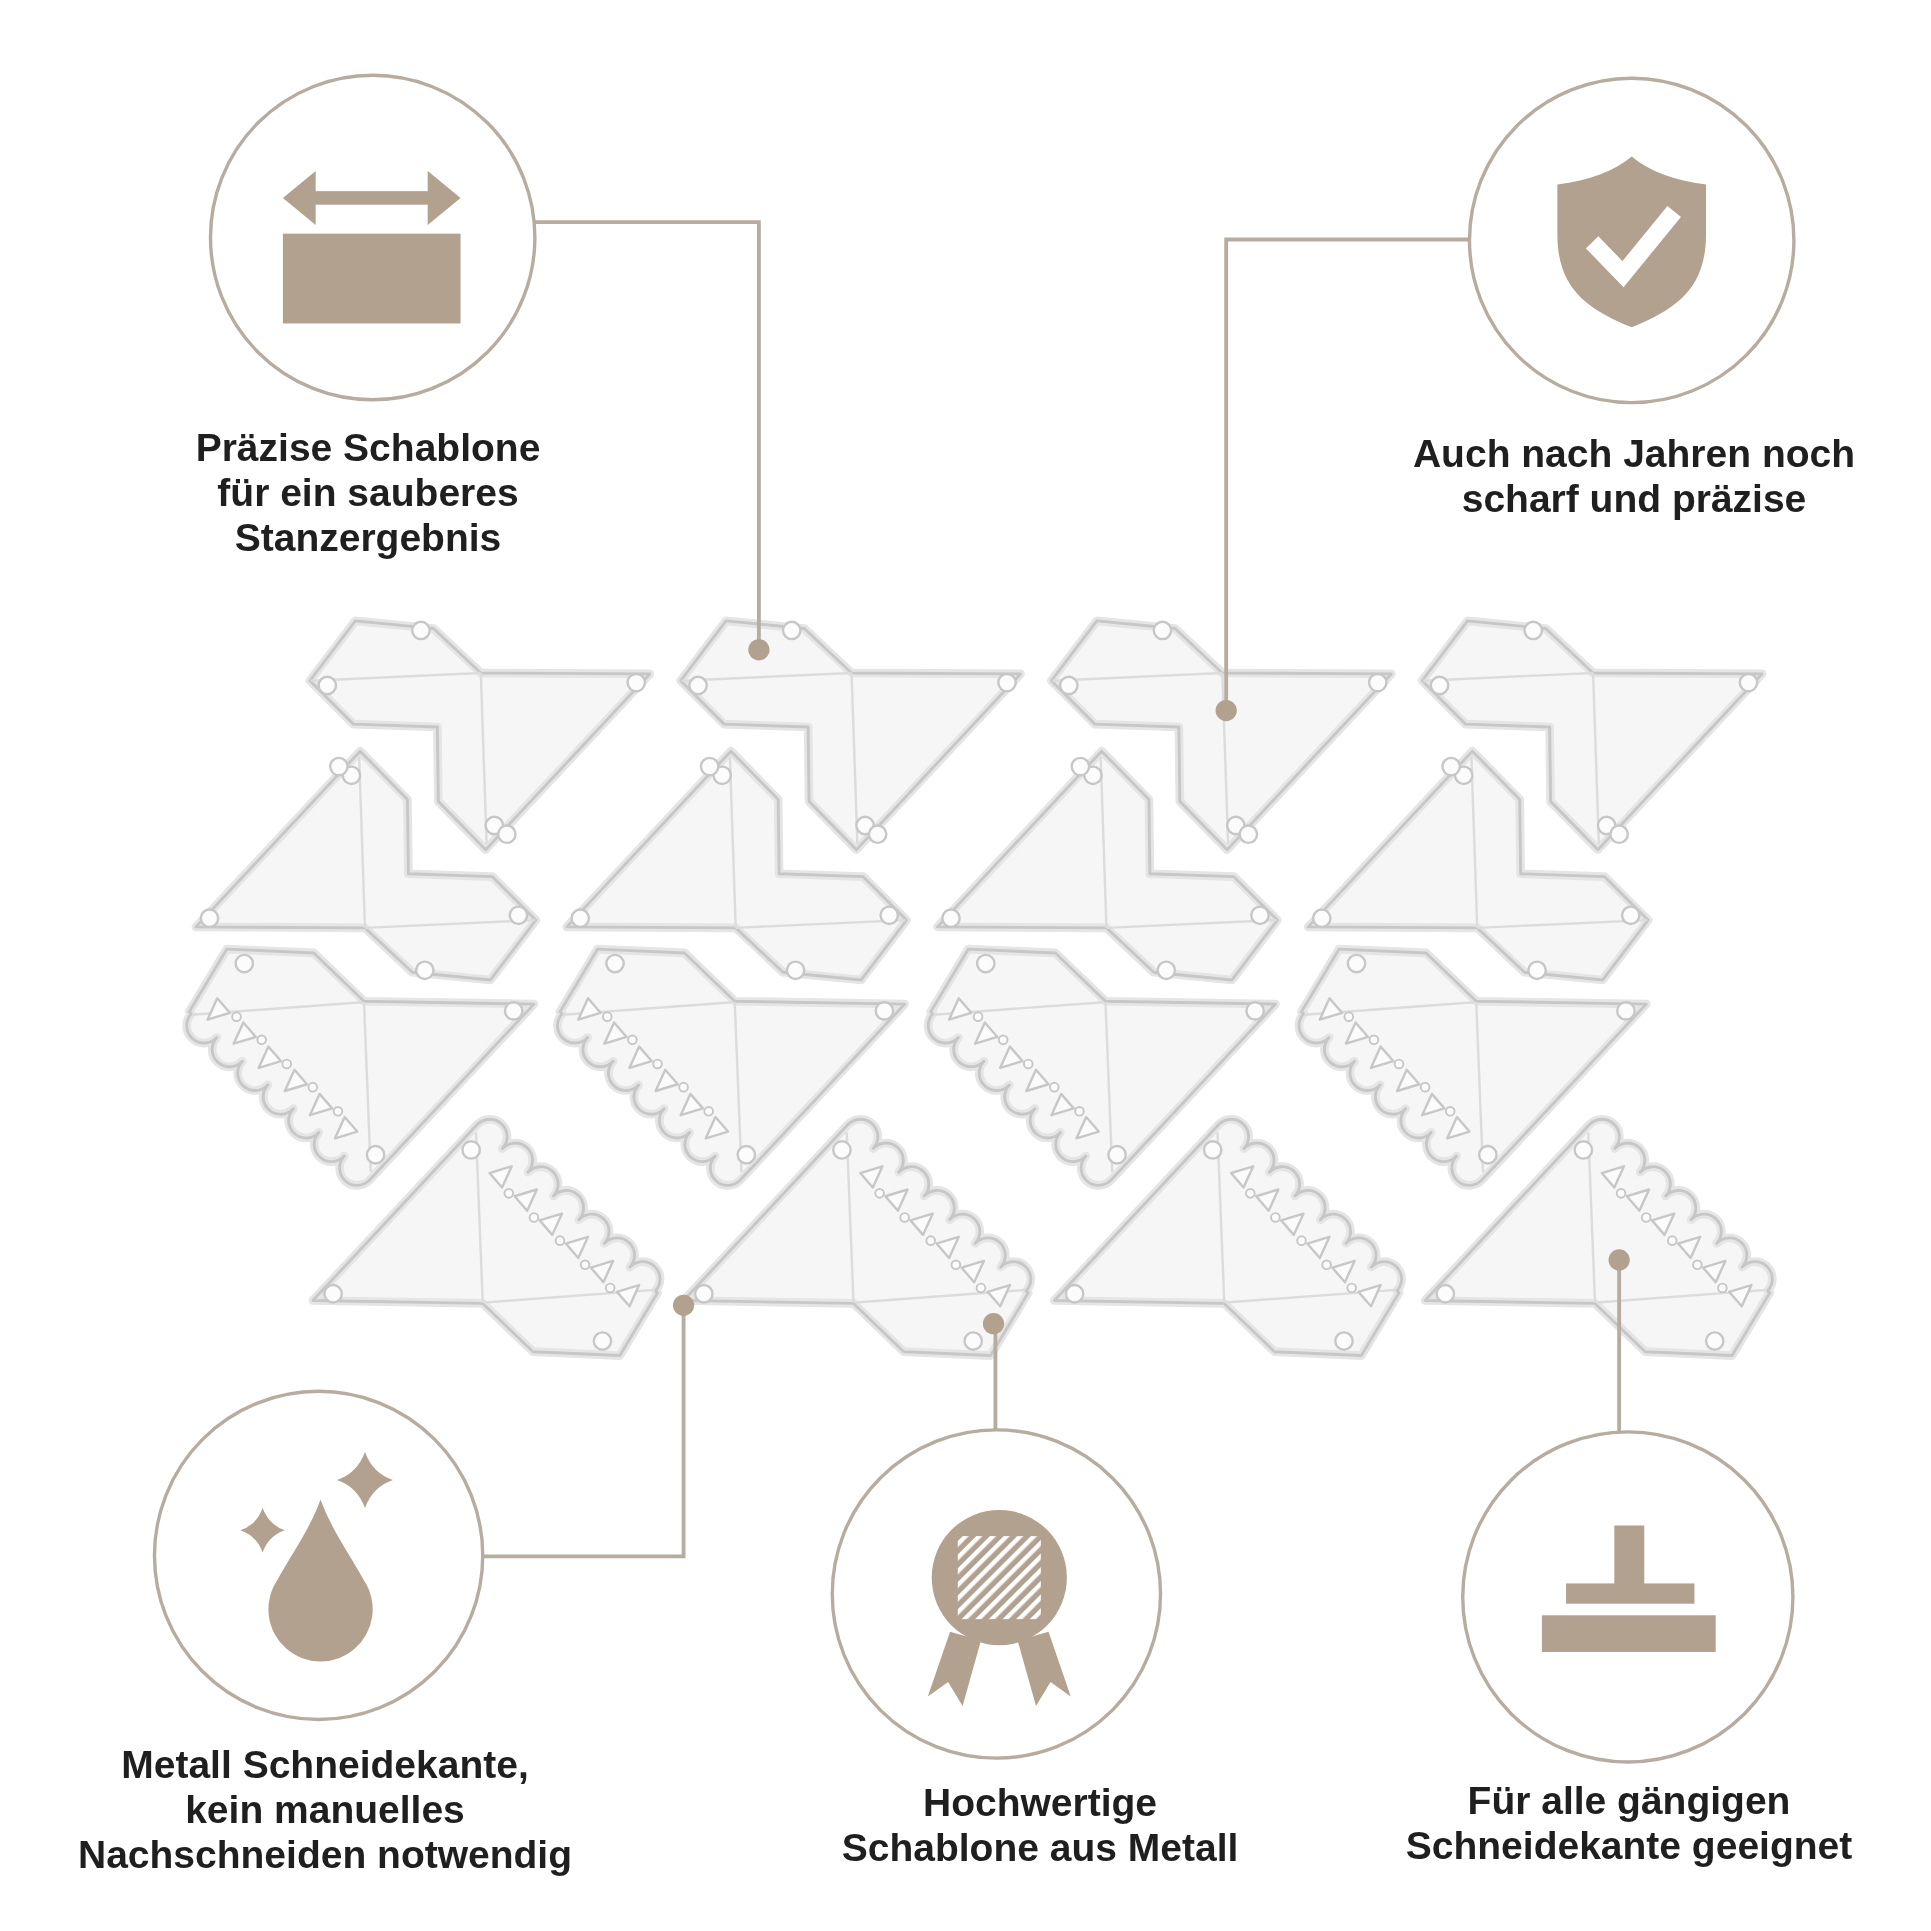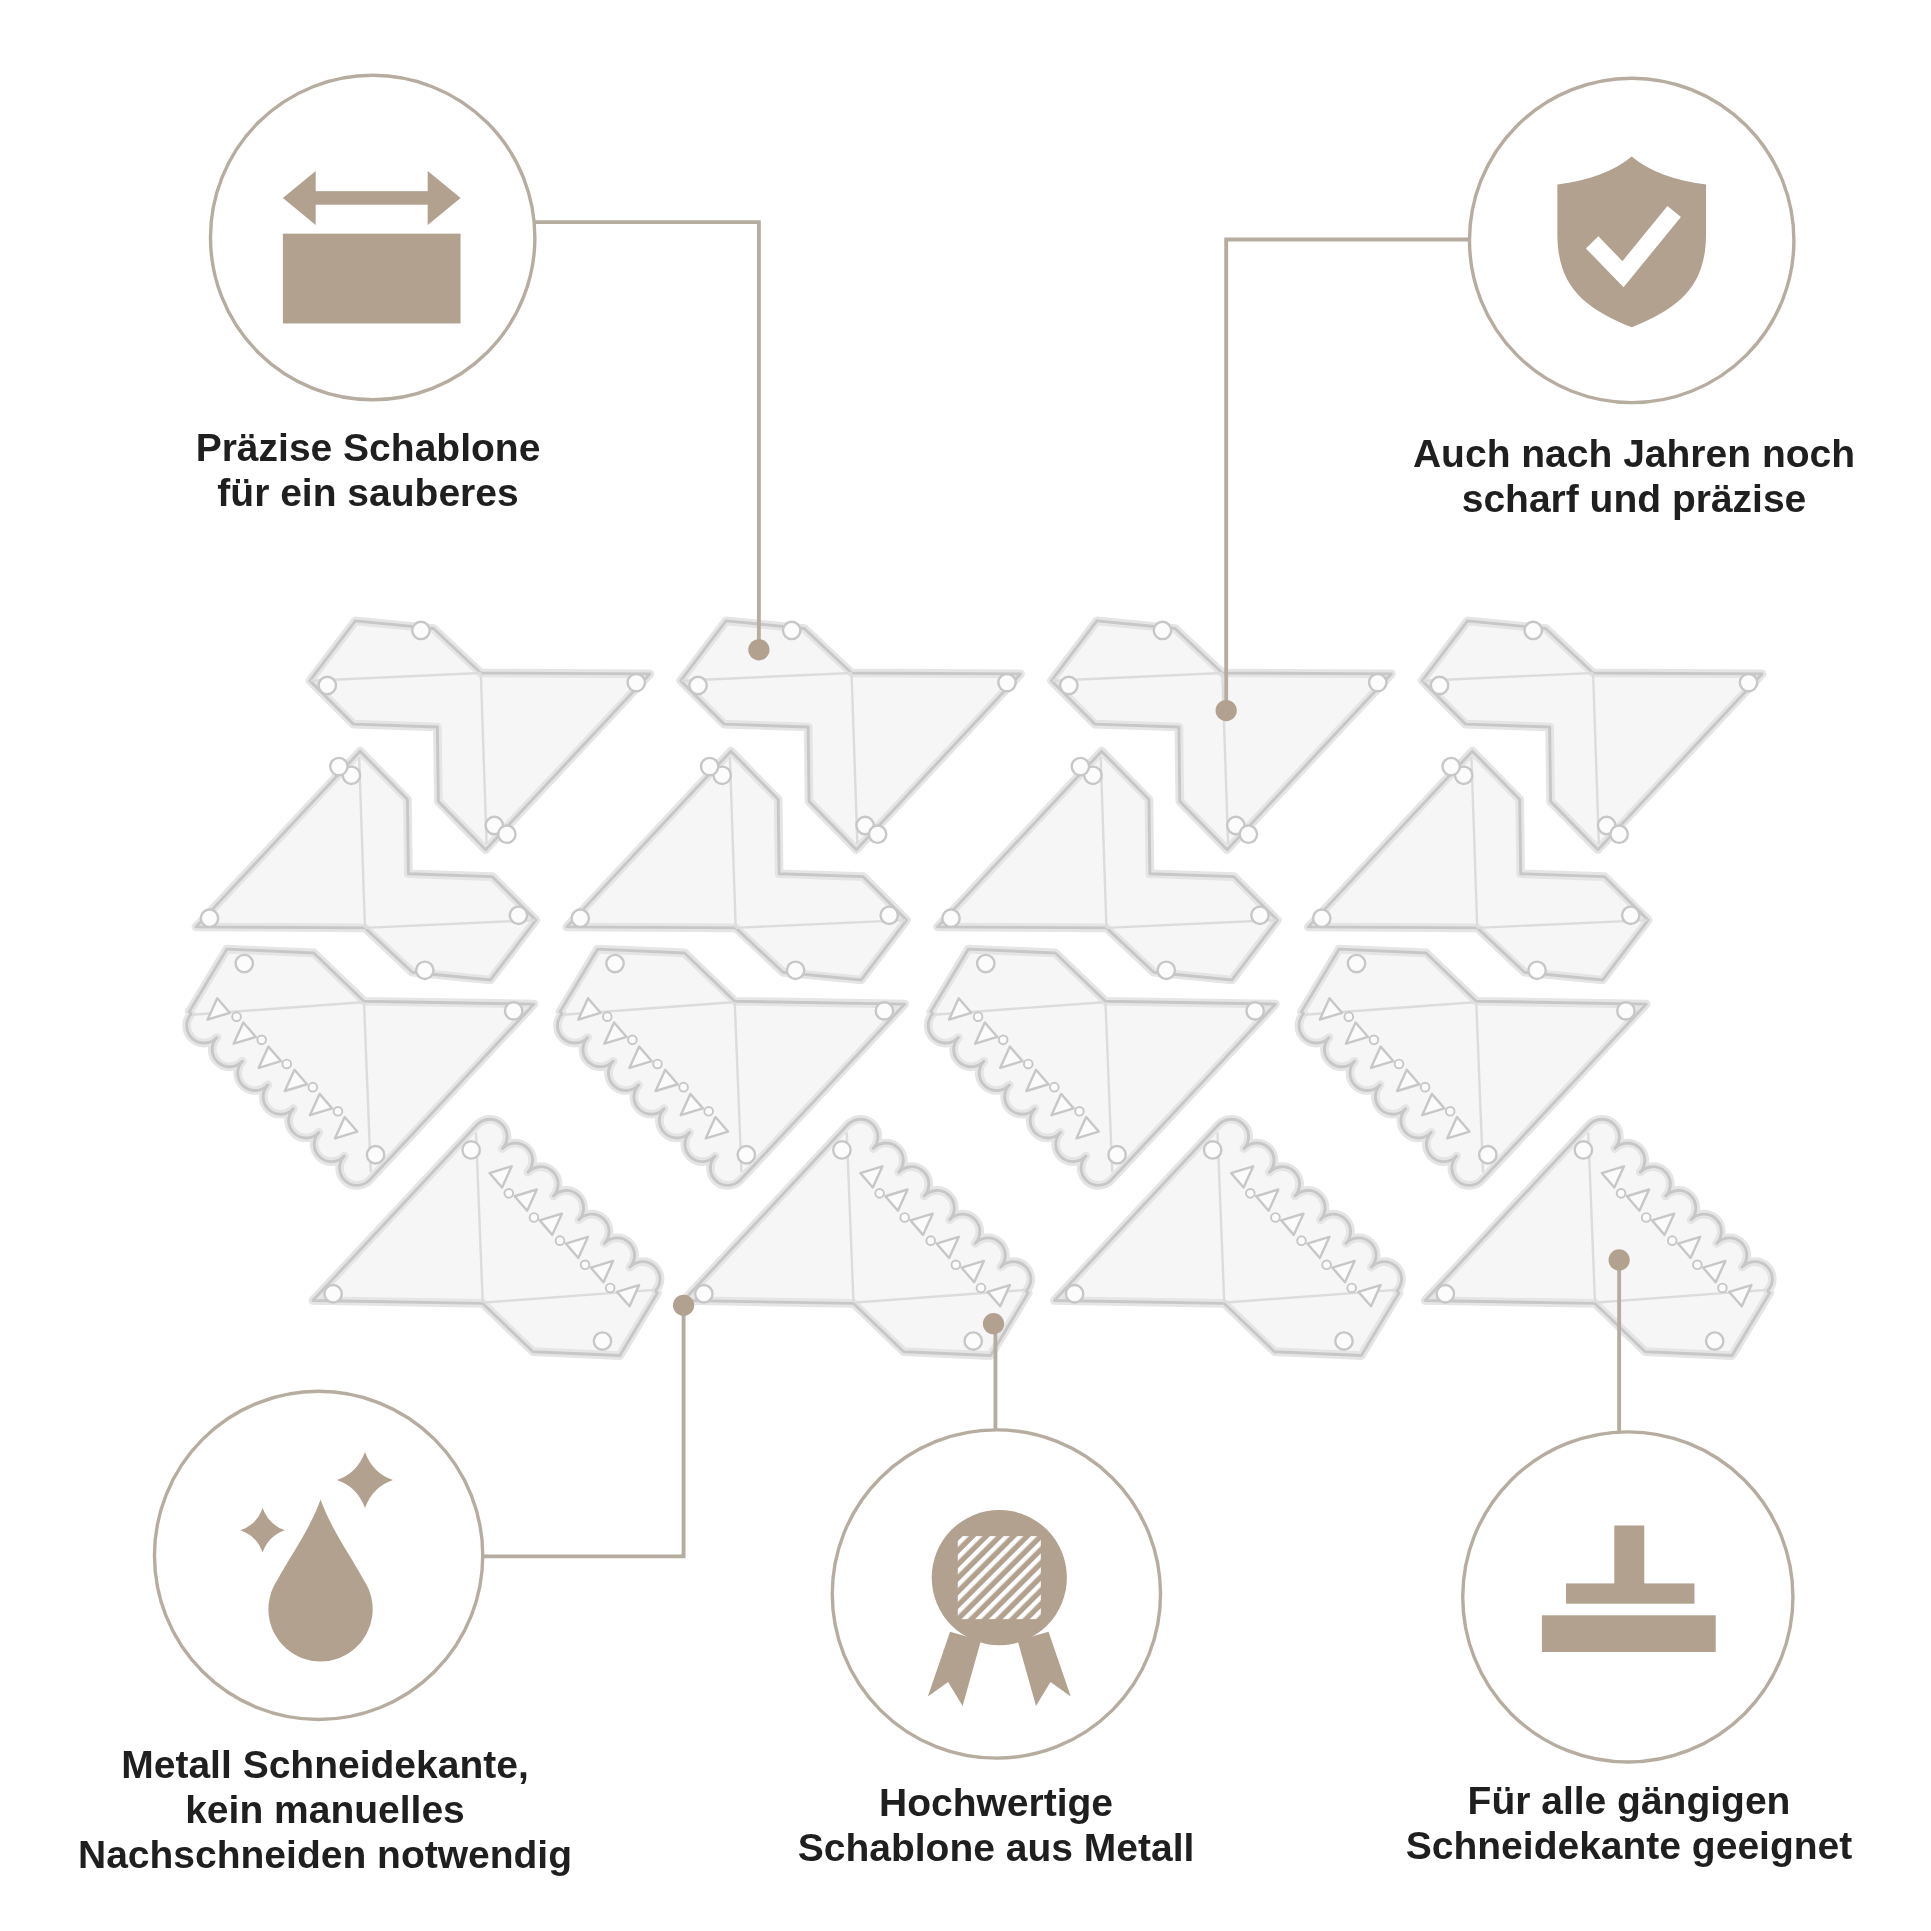--- a/index.html
+++ b/index.html
@@ -389,34 +389,35 @@
         <rect x="1672" y="1580" width="31" height="62"></rect>
         <rect x="1622" y="1640" width="133" height="21"></rect>
         <rect x="1597" y="1673" width="180" height="38"></rect>
       </g>
     </g>
   </svg>
 
   <div class="caption" style="left:368px; top:425px;">
     <div>Präzise Schablone</div>
     <div>für ein sauberes</div>
+    <div>Stanzergebnis</div>
   </div>
 
   <div class="caption" style="left:1634px; top:431px;">
     <div>Auch nach Jahren noch</div>
     <div>scharf und präzise</div>
   </div>
 
   <div class="caption" style="left:325px; top:1742px;">
     <div>Metall Schneidekante,</div>
     <div>kein manuelles</div>
     <div>Nachschneiden notwendig</div>
   </div>
 
-  <div class="caption" style="left:996px; top:1780px;">
+  <div class="caption" style="left:1040px; top:1780px;">
     <div>Hochwertige</div>
     <div>Schablone aus Metall</div>
   </div>
 
   <div class="caption" style="left:1629px; top:1778px;">
     <div>Für alle gängigen</div>
     <div>Schneidekante geeignet</div>
   </div>
 
 </div>

